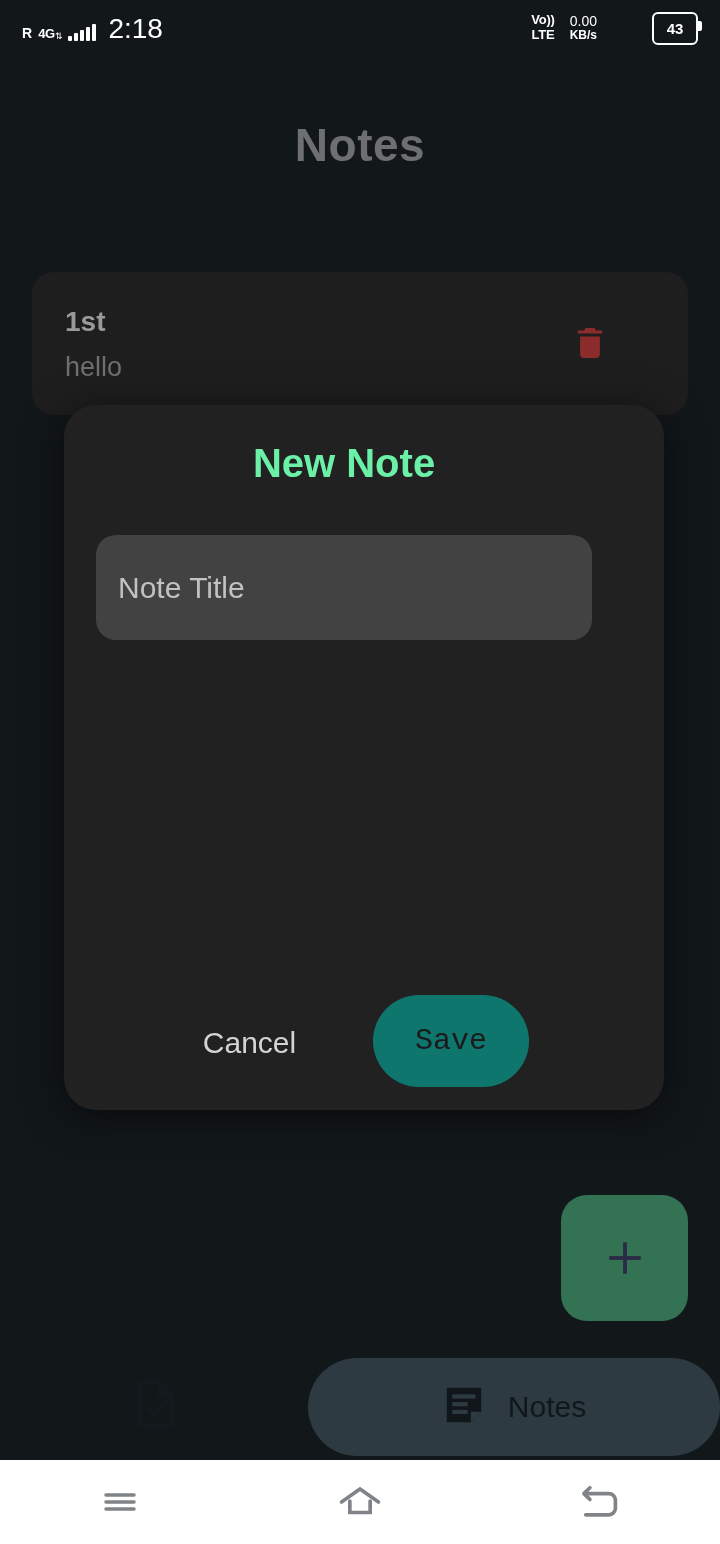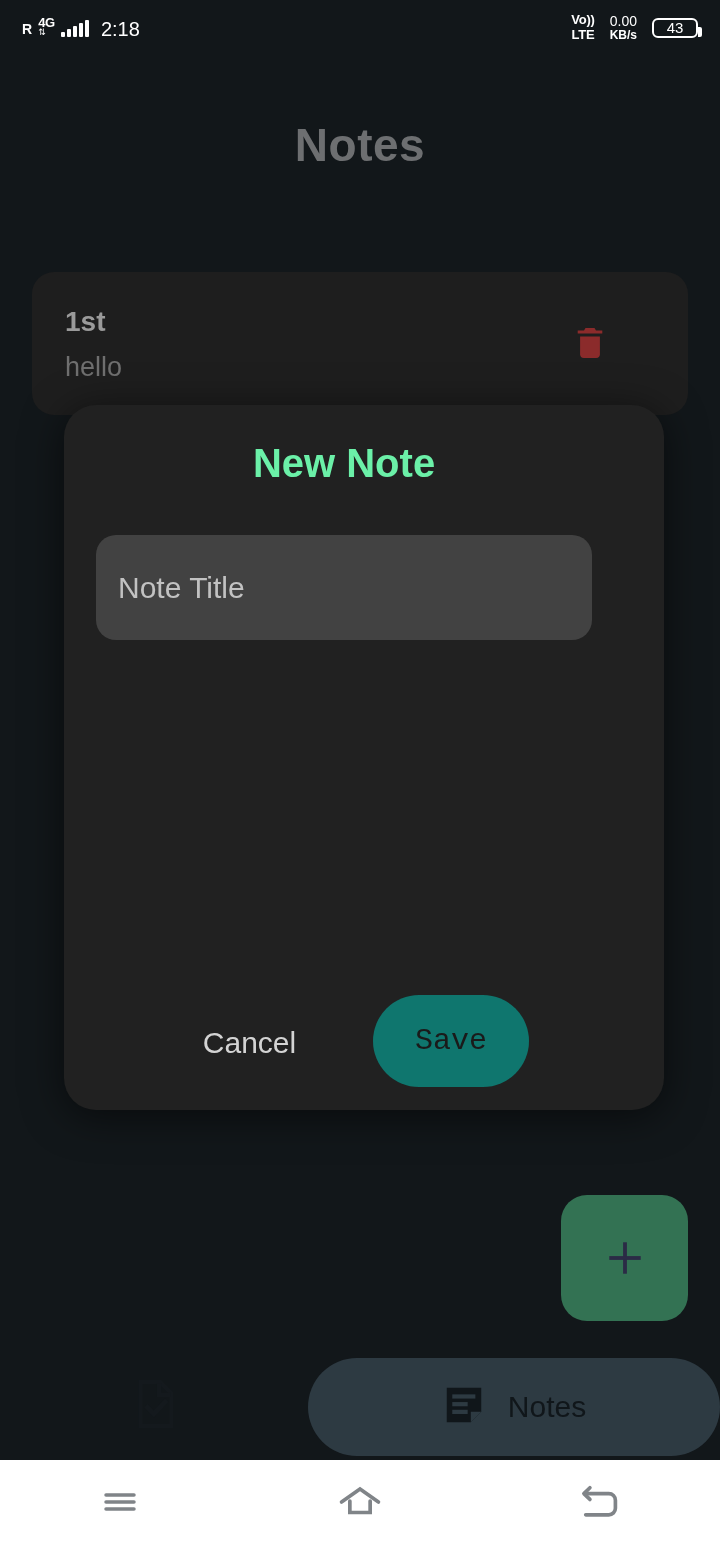--- a/index.html
+++ b/index.html
@@ -13,40 +13,40 @@
 
   
   #statusbar{
     position:absolute; left:0; top:0; width:720px; height:56px;
     background:#12171a; color:#ffffff;
     display:flex; align-items:center; justify-content:space-between;
     padding:0 22px;
   }
   .sb-left{ display:flex; align-items:flex-end; gap:6px; }
   .roam{ font-size:14px; font-weight:bold; line-height:1; position:relative; top:-2px; }
-  .net-stack{ display:flex; flex-direction:column; align-items:flex-start; line-height:1; position:relative; top:-2px;}
+  .net-stack{ display:flex; align-items:flex-end; line-height:1; position:relative; top:-2px;}
   .net-label{ font-size:13px; font-weight:bold; letter-spacing:-.3px;}
   .arrows{ font-size:9px; line-height:7px; }
   .bars{ display:flex; align-items:flex-end; gap:2px; height:18px; position:relative; top:-1px;}
   .bars i{ display:block; width:4px; background:#fff; border-radius:1px; }
   .bars i:nth-child(1){ height:5px; }
   .bars i:nth-child(2){ height:8px; }
   .bars i:nth-child(3){ height:11px; }
   .bars i:nth-child(4){ height:14px; }
   .bars i:nth-child(5){ height:17px; }
-  .clock{ font-size:20px; font-weight:400; line-height:1; margin-left:6px; position:relative; top:1px;}
+  .clock{ font-size:28px; font-weight:400; line-height:1; margin-left:6px; position:relative; top:1px;}
 
   .sb-right{ display:flex; align-items:center; gap:15px; }
   .two-line{ display:flex; flex-direction:column; align-items:center; line-height:1.15; font-size:13px; font-weight:bold;}
   .two-line .t1{ letter-spacing:-.2px;}
   .two-line .t2{ letter-spacing:-.2px;}
   .kbs{ display:flex; flex-direction:column; align-items:center; line-height:1.15; font-size:14px; font-weight:400;}
   .kbs .u{ font-size:12px; font-weight:bold;}
-  .battery{ position:relative; width:46px; height:20px; border:2px solid #fff; border-radius:6px;
-            display:flex; align-items:center; justify-content:center; font-size:15px; font-weight:normal; color:#fff;}
+  .battery{ position:relative; width:46px; height:33px; border:2px solid #fff; border-radius:6px;
+            display:flex; align-items:center; justify-content:center; font-size:15px; font-weight:bold; color:#fff;margin-left:40px;}
   .battery:after{ content:""; position:absolute; right:-6px; top:7px; width:4px; height:10px; background:#fff; border-radius:0 2px 2px 0;}
 
   
   #app-title{
     position:absolute; left:0; top:118px; width:720px; text-align:center;
     font-size:46px; font-weight:bold; color:#6d6f71; letter-spacing:.5px;
   }
 
   
   #note-card{

